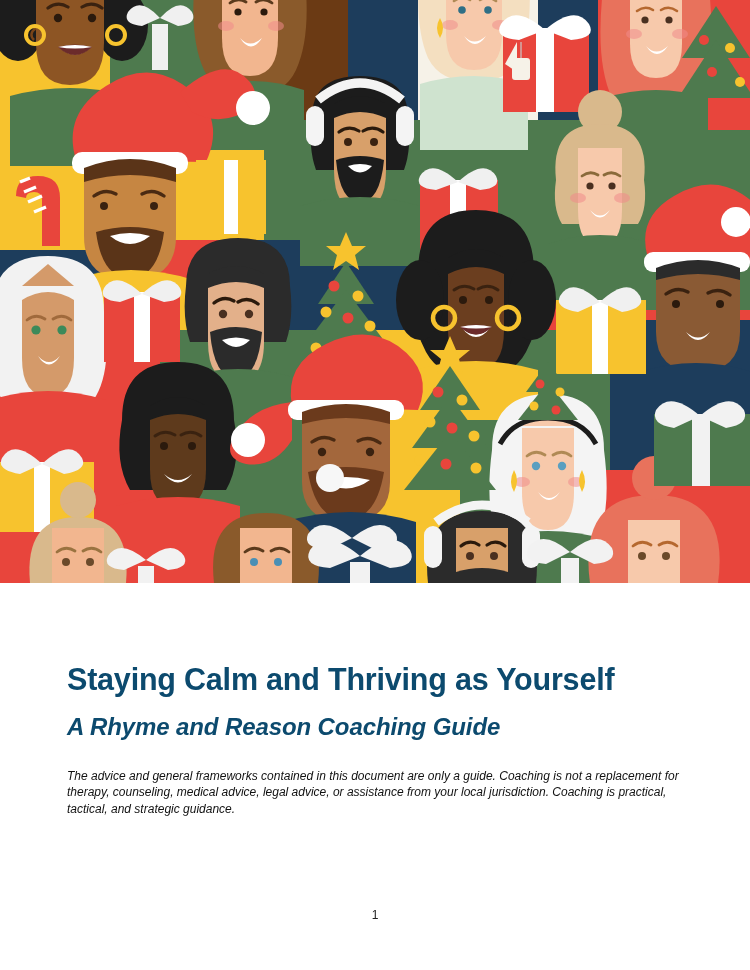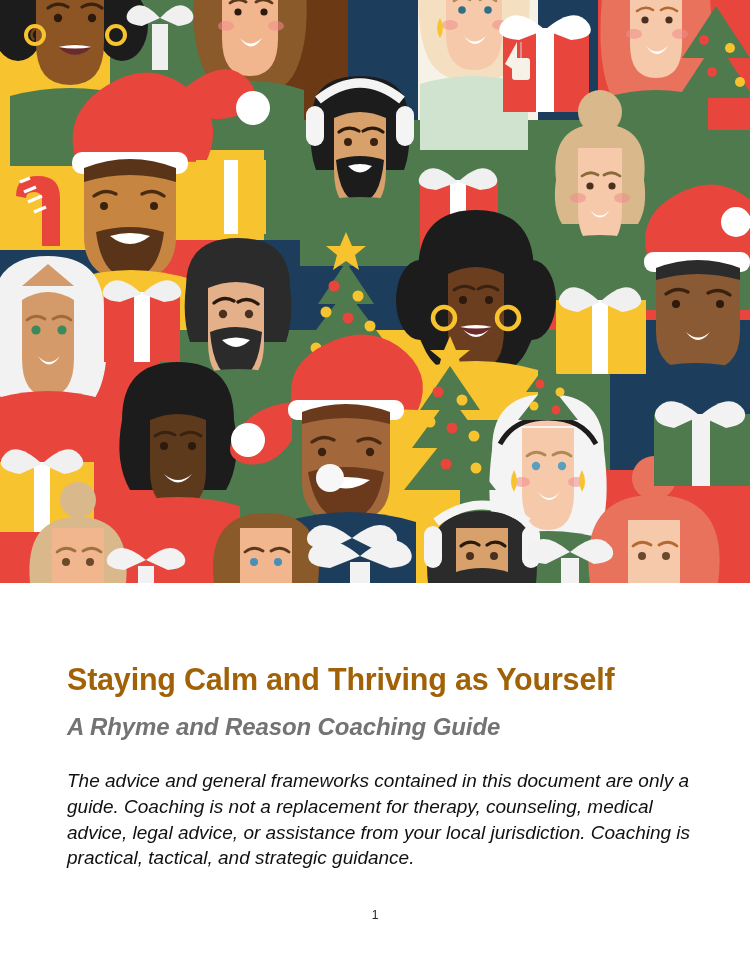--- a/index.html
+++ b/index.html
@@ -30,40 +30,40 @@
   .content{
     position:absolute;left:0;top:583px;
     width:750px;height:387px;
     background:#ffffff;
   }
   .title{
     position:absolute;left:67px;top:80px;
     width:630px;
     font-size:30.5px;
     font-weight:bold;
-    color:#a16207;
+    color:#0c4a6e;
     letter-spacing:-0.2px;
     line-height:1.05;
     white-space:nowrap;
   }
   .subtitle{
     position:absolute;left:67px;top:131px;
     width:630px;
     font-size:24px;
     font-weight:bold;
     font-style:italic;
-    color:#737373;
+    color:#0c4a6e;
     letter-spacing:-0.1px;
     line-height:1.1;
     white-space:nowrap;
   }
   .para{
     position:absolute;left:67px;
     width:626px;
-    font-size:19px;
+    font-size:12px;
     font-style:italic;
     color:#111111;
     line-height:1.36;
     text-align:left;
   }
   .para.p1{top:185px;}
   .para.p2{top:243px;}
   .pagenum{
     position:absolute;left:0;top:325px;
     width:750px;

